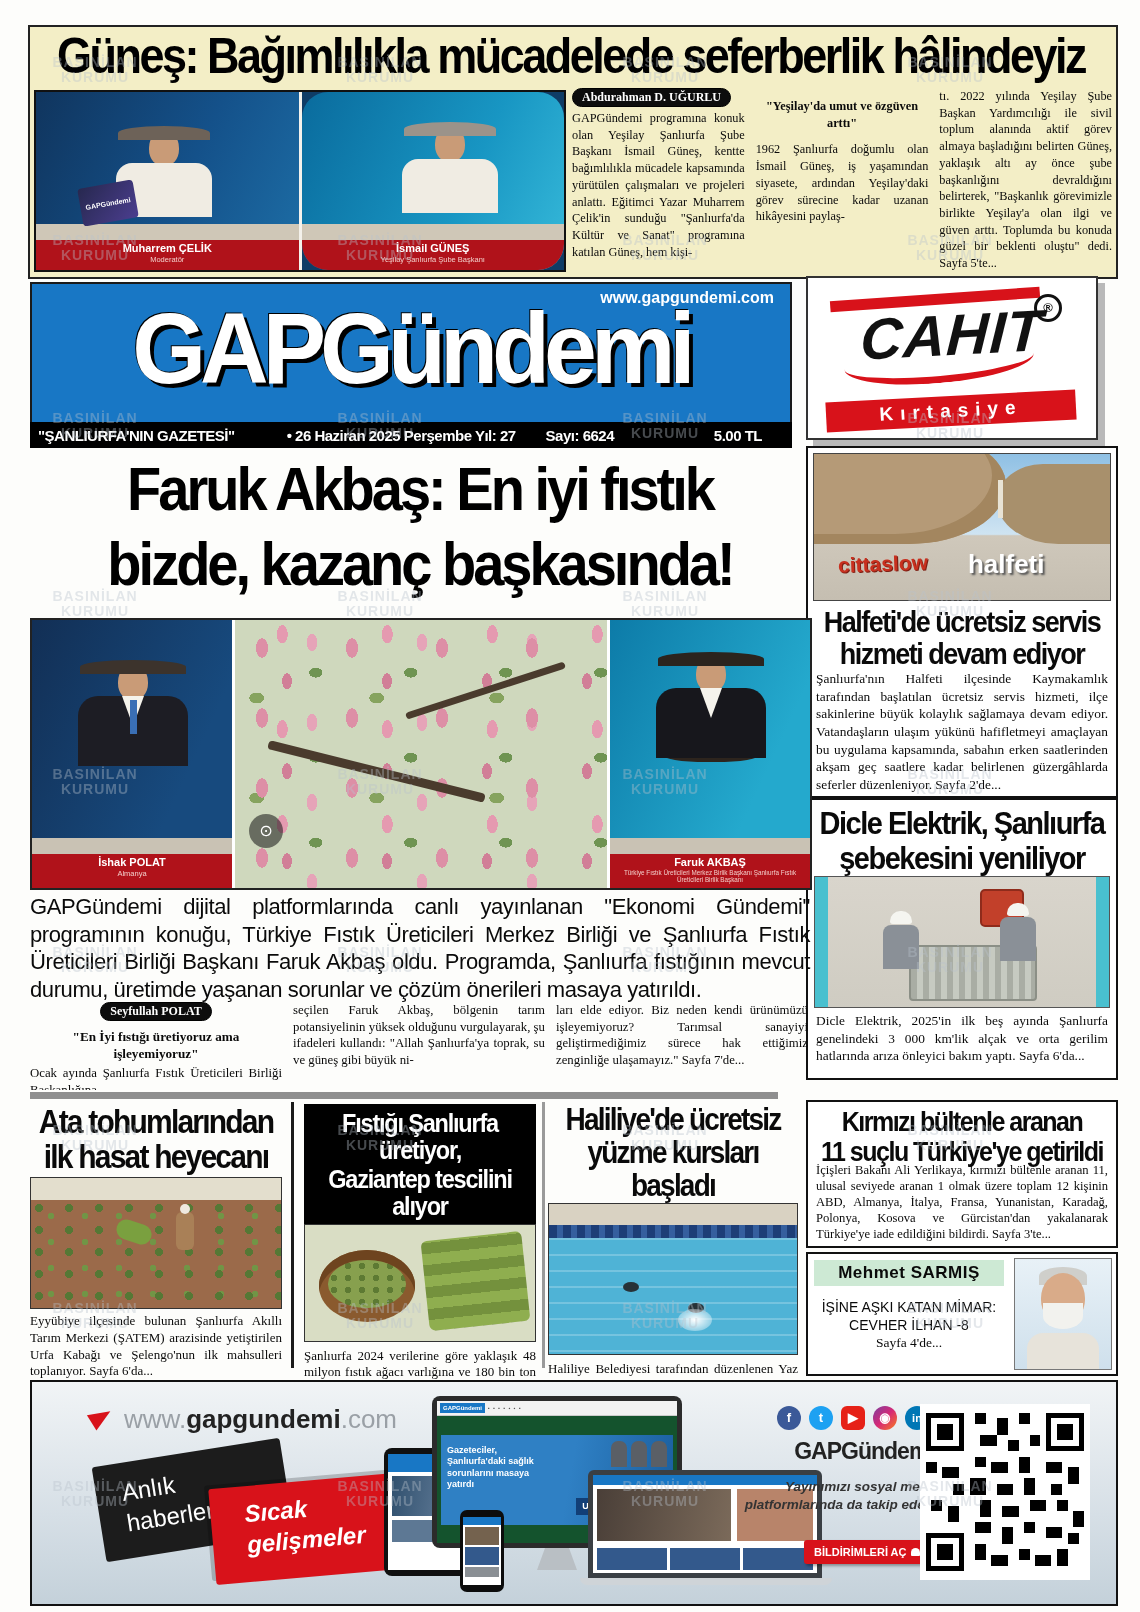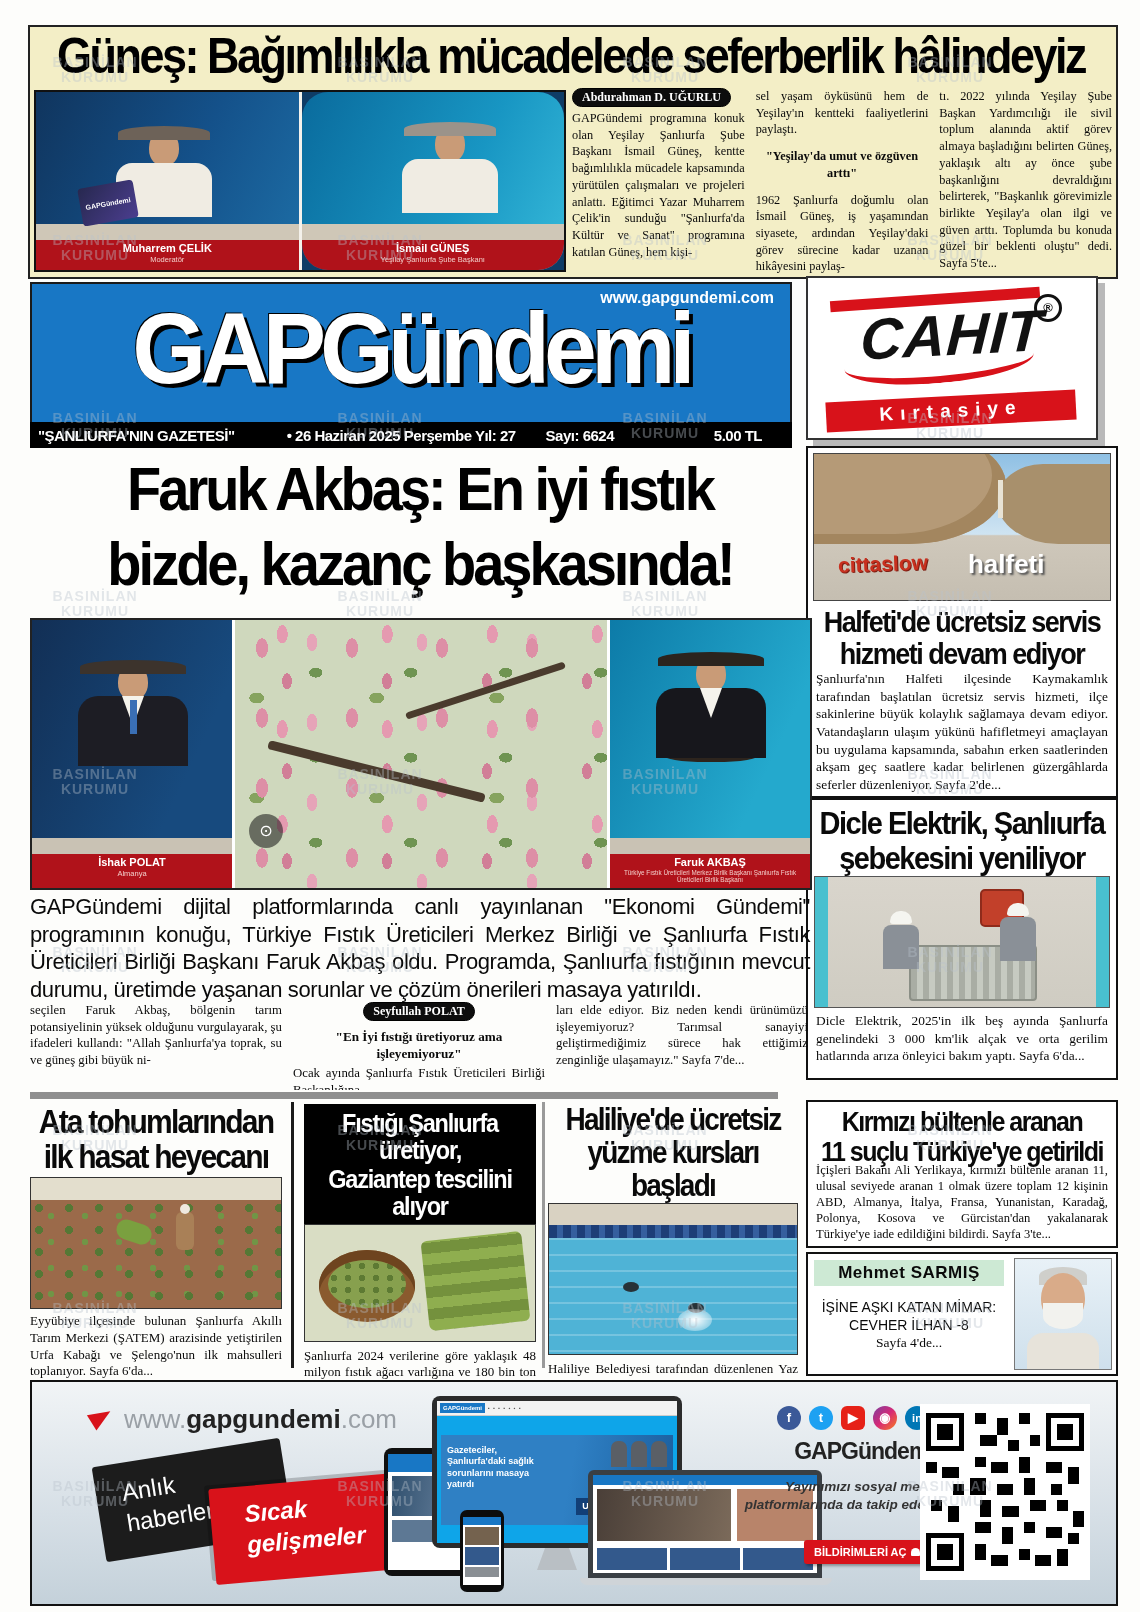--- a/index.html
+++ b/index.html
@@ -194,21 +194,21 @@
   .f-site b{color:#222;font-weight:bold;}
   .f-arrow{position:absolute;left:58px;top:26px;width:0;height:0;border-left:22px solid #d8121a;
      border-top:9px solid transparent;border-bottom:9px solid transparent;transform:rotate(-32deg);}
   .card-black{position:absolute;left:66px;top:70px;width:190px;height:96px;background:#1c1c1c;transform:rotate(-9deg);
      color:#fff;font:24px/1.3 "Liberation Sans",sans-serif;padding:14px 0 0 26px;box-sizing:border-box;border-radius:3px;}
   .card-red{position:absolute;left:180px;top:98px;width:210px;height:96px;background:#d8121a;transform:rotate(-5deg);
      color:#fff;font:italic bold 24px/1.3 "Liberation Sans",sans-serif;padding:12px 0 0 34px;box-sizing:border-box;border-radius:3px;
      box-shadow:-4px -4px 0 rgba(0,0,0,.2);}
 
   .monitor{position:absolute;left:400px;top:14px;width:250px;height:152px;background:#2b2b2b;border-radius:8px;padding:5px;box-sizing:border-box;}
-  .mon-screen{width:100%;height:100%;background:#0ea5e9;position:relative;overflow:hidden;}
+  .mon-screen{width:100%;height:100%;background:#14532d;position:relative;overflow:hidden;}
   .mon-top{height:14px;background:#f2f2f2;border-bottom:1px solid #ccc;display:flex;align-items:center;gap:3px;padding-left:3px;}
   .mon-logo{background:#1877c5;color:#fff;font:bold 6px/8px "Liberation Sans",sans-serif;padding:1px 3px;}
   .mon-menu{font:5px/8px "Liberation Sans",sans-serif;color:#555;letter-spacing:1px;}
   .mon-banner{position:absolute;left:4px;right:4px;top:34px;bottom:18px;background:linear-gradient(100deg,#2f80c4 55%,#1a5e9e 100%);color:#fff;}
   .mon-headline{position:absolute;left:6px;top:10px;width:95px;font:bold 9px/1.25 "Liberation Sans",sans-serif;}
   .mon-badge{position:absolute;right:8px;bottom:10px;background:#123f77;color:#fff;font:bold 9px/1.2 "Liberation Sans",sans-serif;padding:3px 6px;}
   .mon-people{position:absolute;right:6px;top:6px;display:flex;gap:4px;}
   .mon-person{width:16px;height:26px;border-radius:7px 7px 0 0;background:#5a5f66;}
   .mon-stand{position:absolute;left:505px;top:166px;width:40px;height:22px;background:#b9bfc4;
      clip-path:polygon(20% 0,80% 0,100% 100%,0 100%);}
@@ -327,21 +327,20 @@
       </div>
     </div>
   </div>
 
   <div class="abs top-cols">
     <div class="tcol">
       <span class="byline-pill sans">Abdurahman D. UĞURLU</span>
       <span>GAPGündemi programına konuk olan Yeşilay Şanlıurfa Şube Başkanı İsmail Güneş, kentte bağımlılıkla mücadele kapsamında yürütülen çalışmaları ve projeleri anlattı. Eğitimci Yazar Muharrem Çelik'in sunduğu "Şanlıurfa'da Kültür ve Sanat" programına katılan Güneş, hem kişi-</span>
     </div>
     <div class="tcol">
-      <div>sel yaşam öyküsünü hem de Yeşilay'ın kentteki faaliyetlerini paylaştı.</div>
       <div class="subhead">"Yeşilay'da umut ve özgüven arttı"</div>
       <div>1962 Şanlıurfa doğumlu olan İsmail Güneş, iş yaşamından siyasete, ardından Yeşilay'daki görev sürecine kadar uzanan hikâyesini paylaş-</div>
     </div>
     <div class="tcol">
       <span>tı. 2022 yılında Yeşilay Şube Başkan Yardımcılığı ile sivil toplum alanında aktif görev almaya başladığını belirten Güneş, yaklaşık altı ay önce şube başkanlığını devraldığını belirterek, "Başkanlık görevimizle birlikte Yeşilay'a olan ilgi ve güven arttı. Toplumda bu konuda güzel bir beklenti oluştu" dedi. </span><span class="page-ref">Sayfa 5'te...</span>
     </div>
   </div>
 
   <div class="abs mast-blue">
     <div class="mast-site">www.gapgundemi.com</div>
@@ -439,26 +438,26 @@
       <div class="cap-bar" style="height:34px;">
         <div class="cap-name">Faruk AKBAŞ</div>
         <div class="cap-role" style="font-size:6.3px;line-height:7px;padding:0 2px;">Türkiye Fıstık Üreticileri Merkez Birlik Başkanı Şanlıurfa Fıstık Üreticileri Birlik Başkanı</div>
       </div>
     </div>
   </div>
 
   <div class="abs lead just">GAPGündemi dijital platformlarında canlı yayınlanan "Ekonomi Gündemi" programının konuğu, Türkiye Fıstık Üreticileri Merkez Birliği ve Şanlıurfa Fıstık Üreticileri Birliği Başkanı Faruk Akbaş oldu. Programda, Şanlıurfa fıstığının mevcut durumu, üretimde yaşanan sorunlar ve çözüm önerileri masaya yatırıldı.</div>
 
   <div class="abs four-cols">
-    <div class="fcol">seçilen Faruk Akbaş, bölgenin tarım potansiyelinin yüksek olduğunu vurgulayarak, şu ifadeleri kullandı: "Allah Şanlıurfa'ya toprak, su ve güneş gibi büyük ni-</div>
     <div class="fcol">
       <div class="center"><span class="byline-pill sans">Seyfullah POLAT</span></div>
       <div class="subhead">"En İyi fıstığı üretiyoruz ama işleyemiyoruz"</div>
       <div>Ocak ayında Şanlıurfa Fıstık Üreticileri Birliği Başkanlığına</div>
     </div>
+    <div class="fcol">seçilen Faruk Akbaş, bölgenin tarım potansiyelinin yüksek olduğunu vurgulayarak, şu ifadeleri kullandı: "Allah Şanlıurfa'ya toprak, su ve güneş gibi büyük ni-</div>
     <div class="fcol">
       <span>ları elde ediyor. Biz neden kendi ürünümüzü işleyemiyoruz? Tarımsal sanayiyi geliştirmediğimiz sürece hak ettiğimiz zenginliğe ulaşamayız." </span><span class="page-ref">Sayfa 7'de...</span>
     </div>
   </div>
 
   <div class="abs h-divider"></div>
   <div class="abs v-rule" style="left:291px;top:1102px;height:266px;"></div>
   <div class="abs v-rule" style="left:542px;top:1102px;height:266px;background:#9a9a9a;"></div>
 
   <div class="abs ata">

